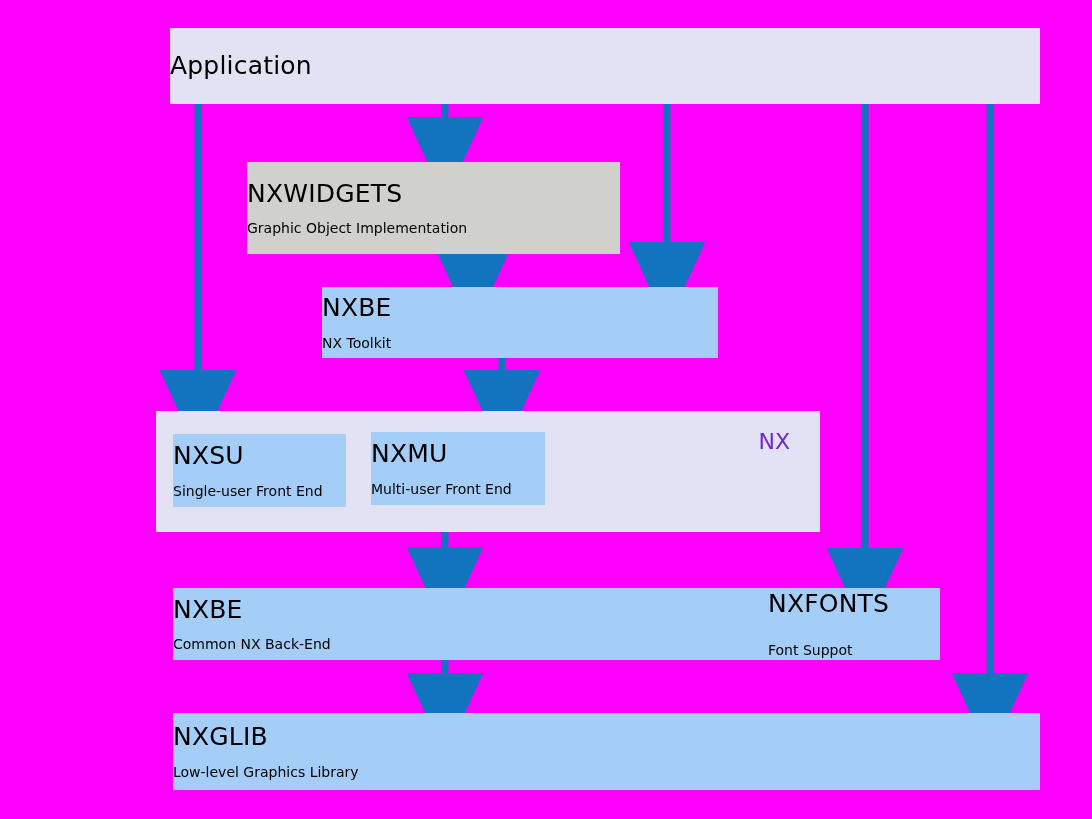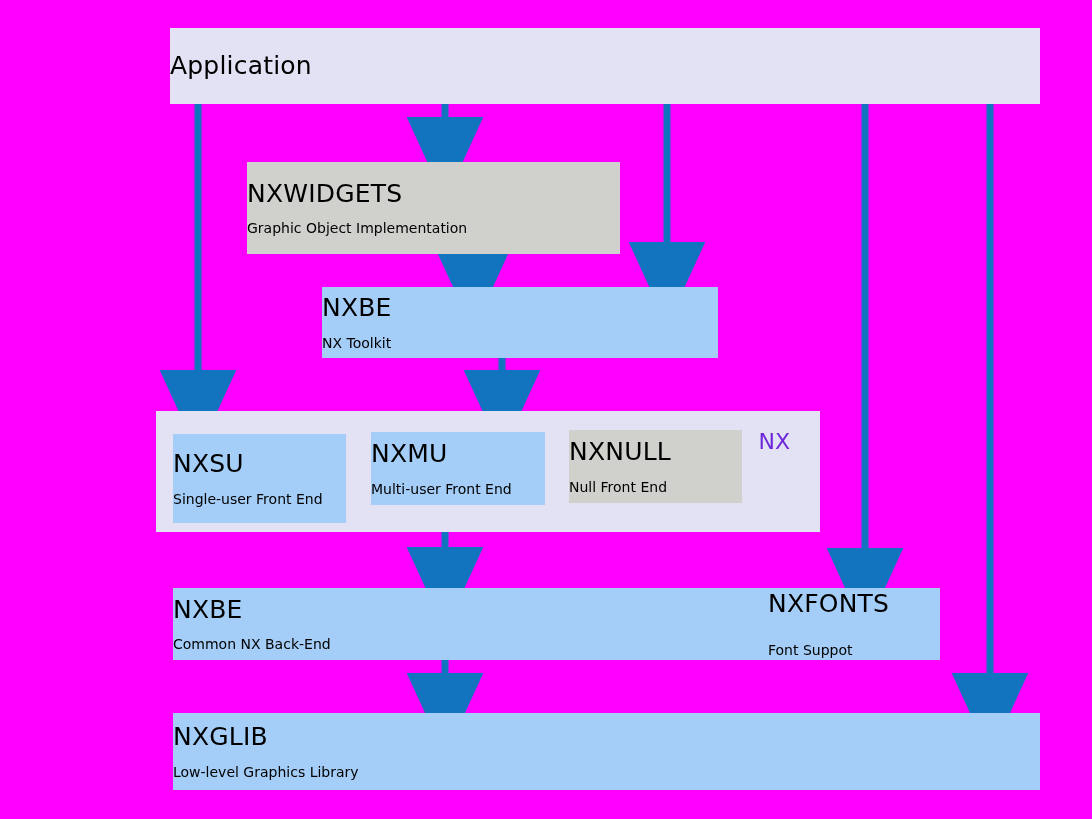--- a/index.html
+++ b/index.html
@@ -105,34 +105,30 @@
   </div>
 
   <div class="node fill-blue" style="left:322px; top:287px; width:396px; height:71px;">
     <div class="title">NXBE</div>
     <div class="subtitle">NX Toolkit</div>
   </div>
 
   <div class="group" style="left:156px; top:411px; width:664px; height:121px;">
     <div class="group-label" style="right:30px; top:18px;">NX</div>
 
-    <div class="node fill-blue" style="left:17px; top:23px; width:173px; height:89px;">
+    <div class="node fill-blue" style="left:17px; top:23px; width:173px; height:73px;">
       <div class="title">NXSU</div>
       <div class="subtitle">Single-user Front End</div>
     </div>
 
     <div class="node fill-blue" style="left:215px; top:21px; width:174px; height:73px;">
       <div class="title">NXMU</div>
       <div class="subtitle">Multi-user Front End</div>
     </div>
 
-    <div class="node fill-gray" style="left:413px; top:19px; width:173px; height:73px;">
-      <div class="title">NXNULL</div>
-      <div class="subtitle">Null Front End</div>
-    </div>
   </div>
 
   <div class="node fill-blue" style="left:173px; top:588px; width:652px; height:72px;">
     <div class="title">NXBE</div>
     <div class="subtitle">Common NX Back-End</div>
   </div>
 
   <div class="node fill-blue" style="left:768px; top:588px; width:172px; height:72px;gap:11px;">
     <div class="title">NXFONTS</div>
     <div class="subtitle">Font Suppot</div>

